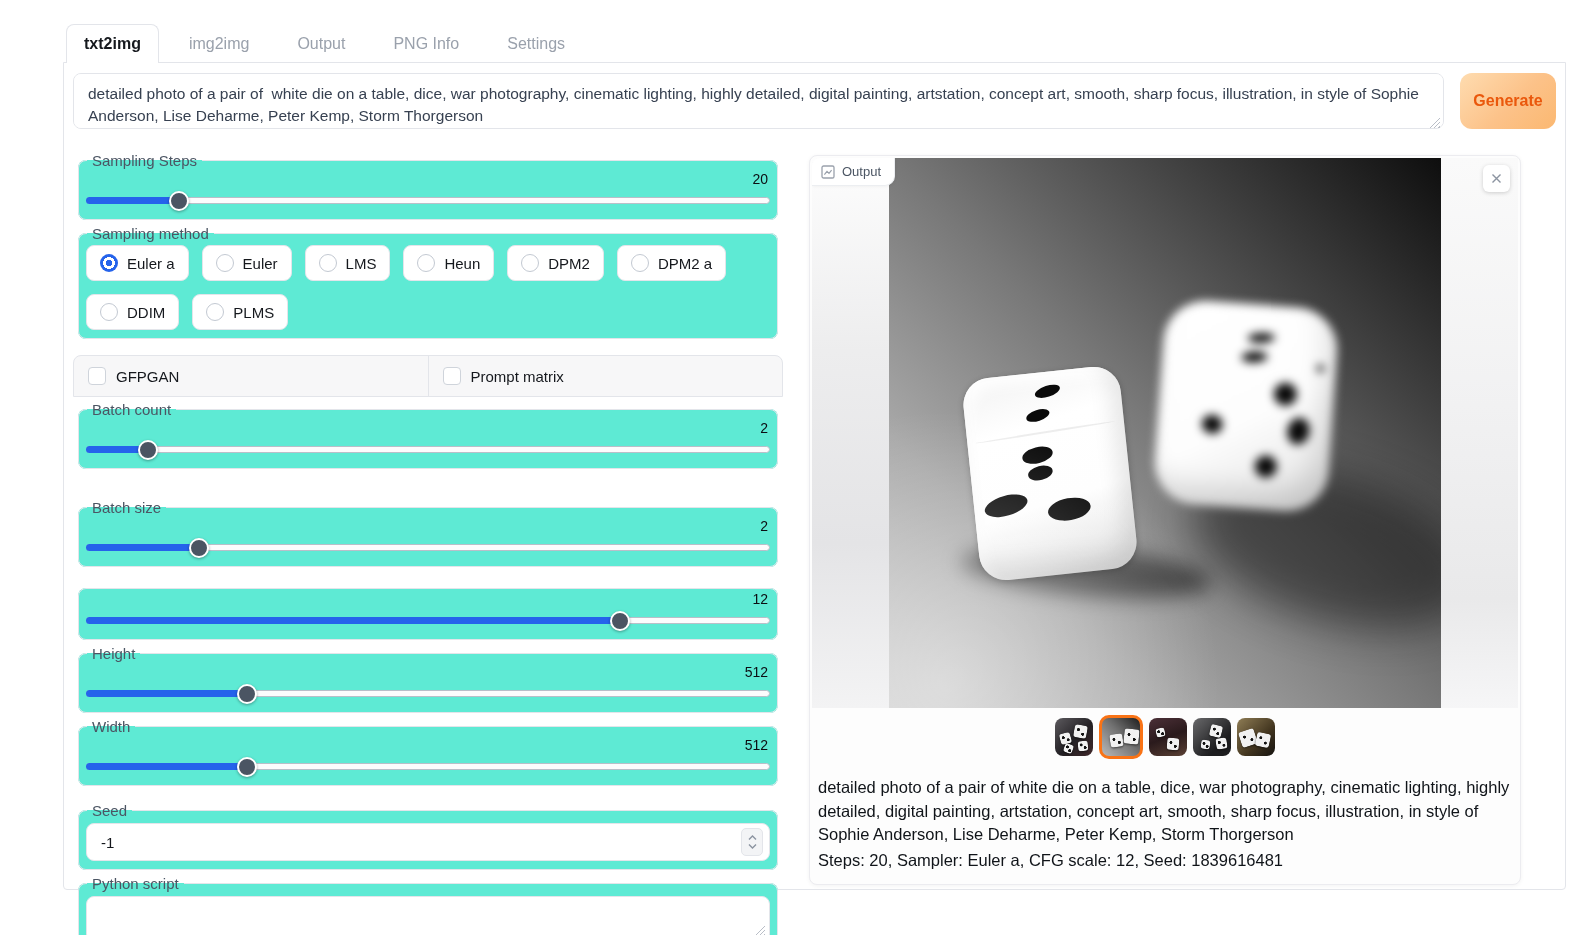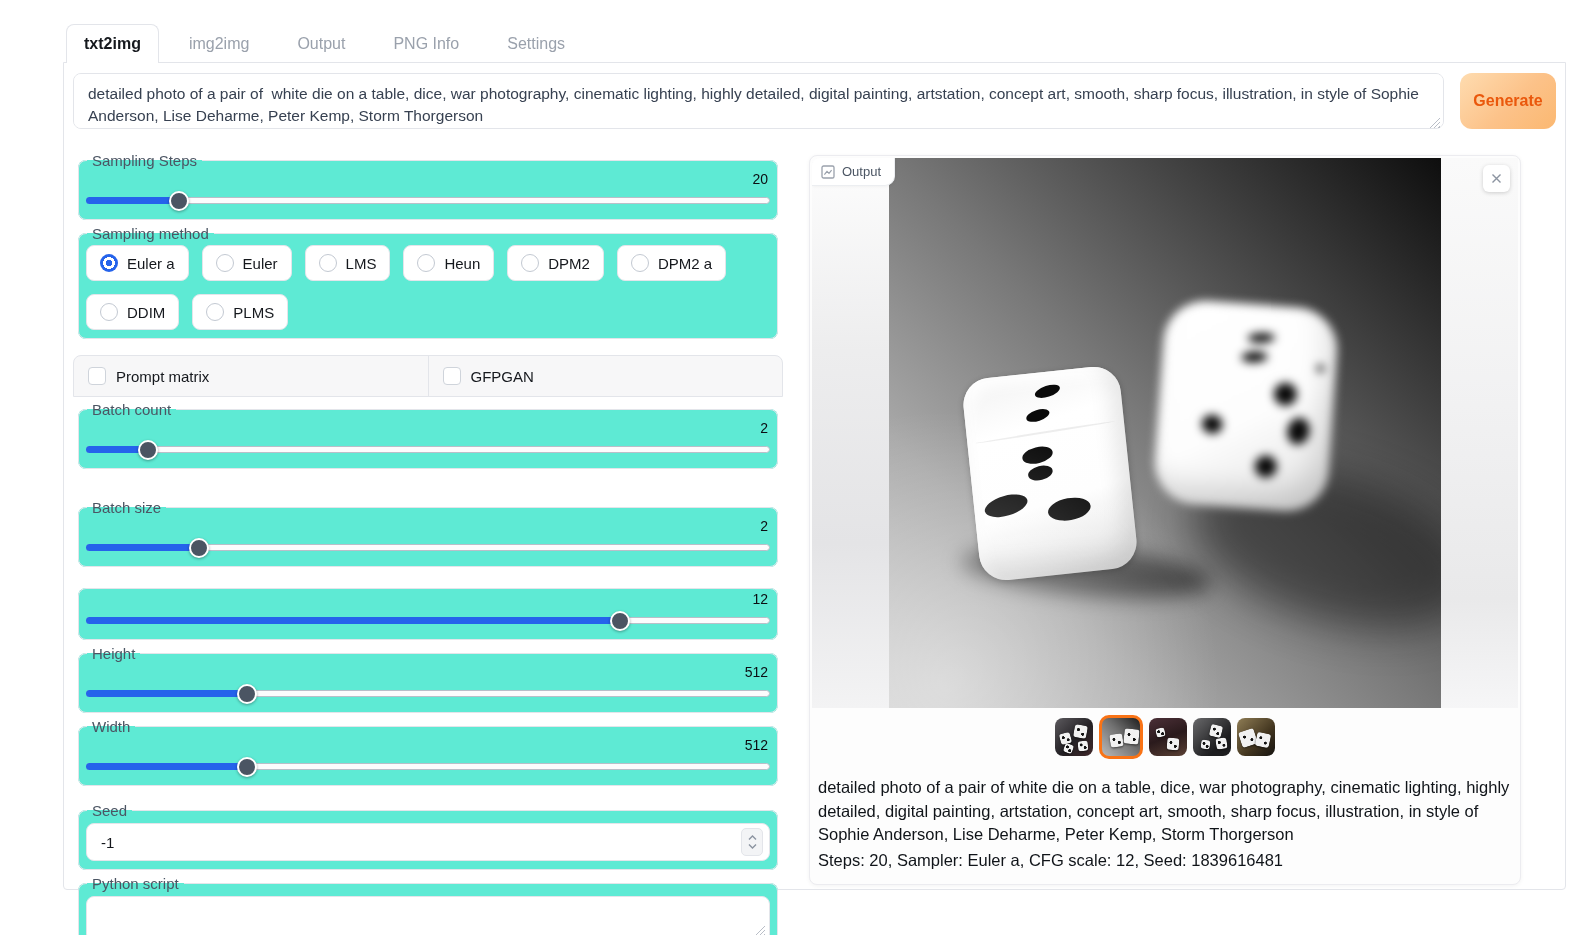--- a/index.html
+++ b/index.html
@@ -259,25 +259,25 @@
                   <span>PLMS</span>
                 </label>
               </div>
           </fieldset>
         </div>
 
         <div class="group-gap">
           <div class="check-box-row">
             <label class="check-cell">
               <span class="checkbox"></span>
-              <span>Prompt matrix</span>
+              <span>GFPGAN</span>
             </label>
             <label class="check-cell">
               <span class="checkbox"></span>
-              <span>GFPGAN</span>
+              <span>Prompt matrix</span>
             </label>
           </div>
           <div class="batch-row">
             <fieldset class="gr-box stack-bottom">
               <legend>Batch count</legend>
               <div class="slider-value">2</div>
               <div class="slider">
                 <div class="track"></div>
                 <div class="fill" style="width: 9%;"></div>
                 <div class="thumbk" style="left: calc(9% - 10px);"></div>

